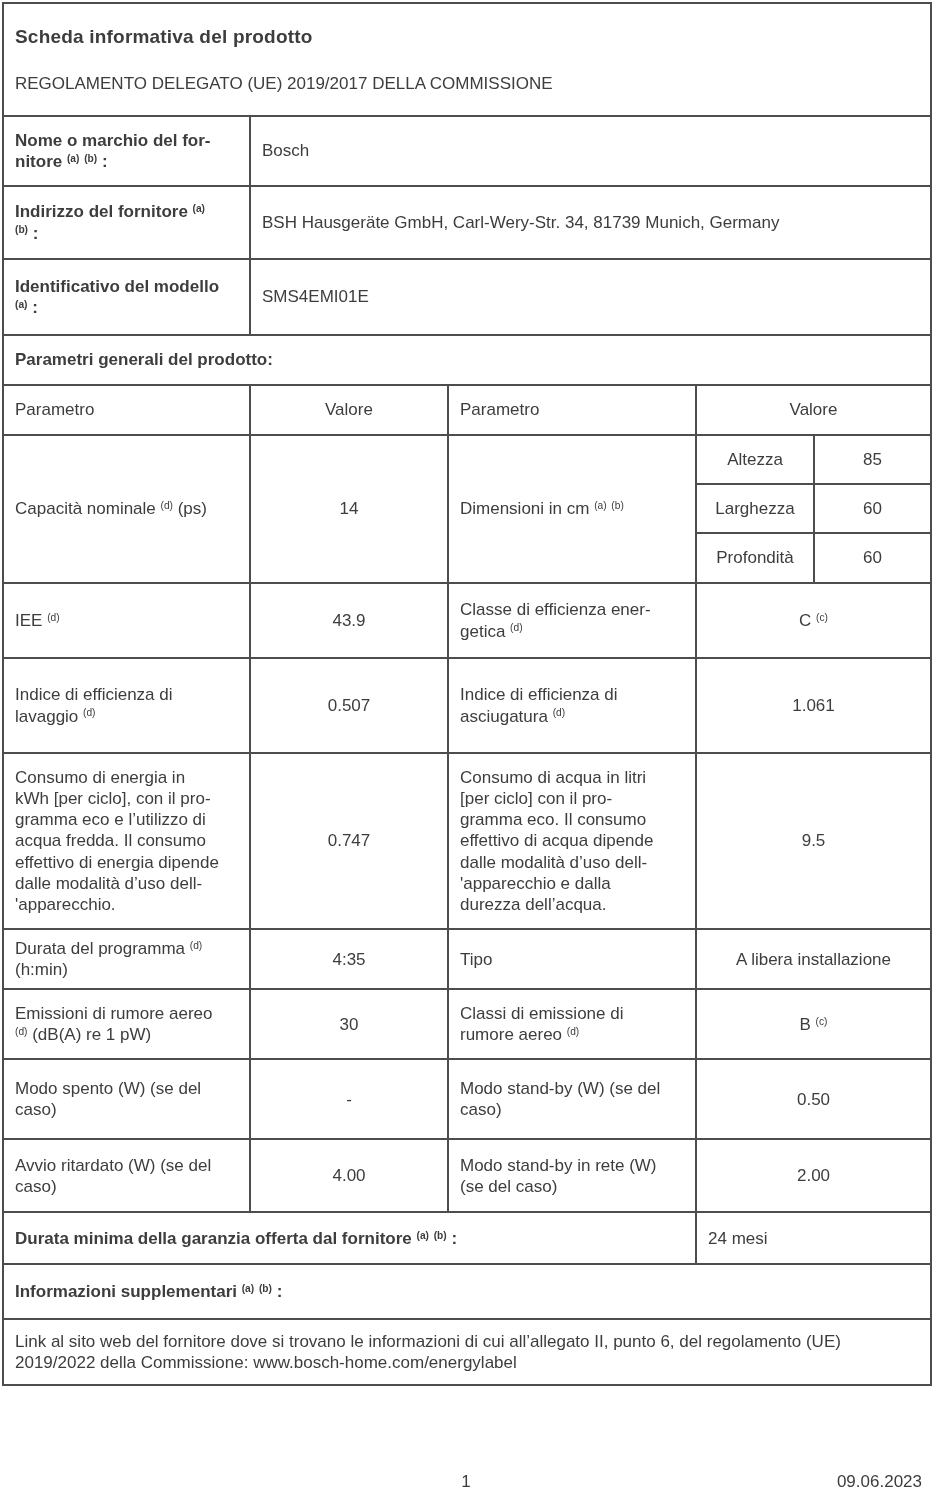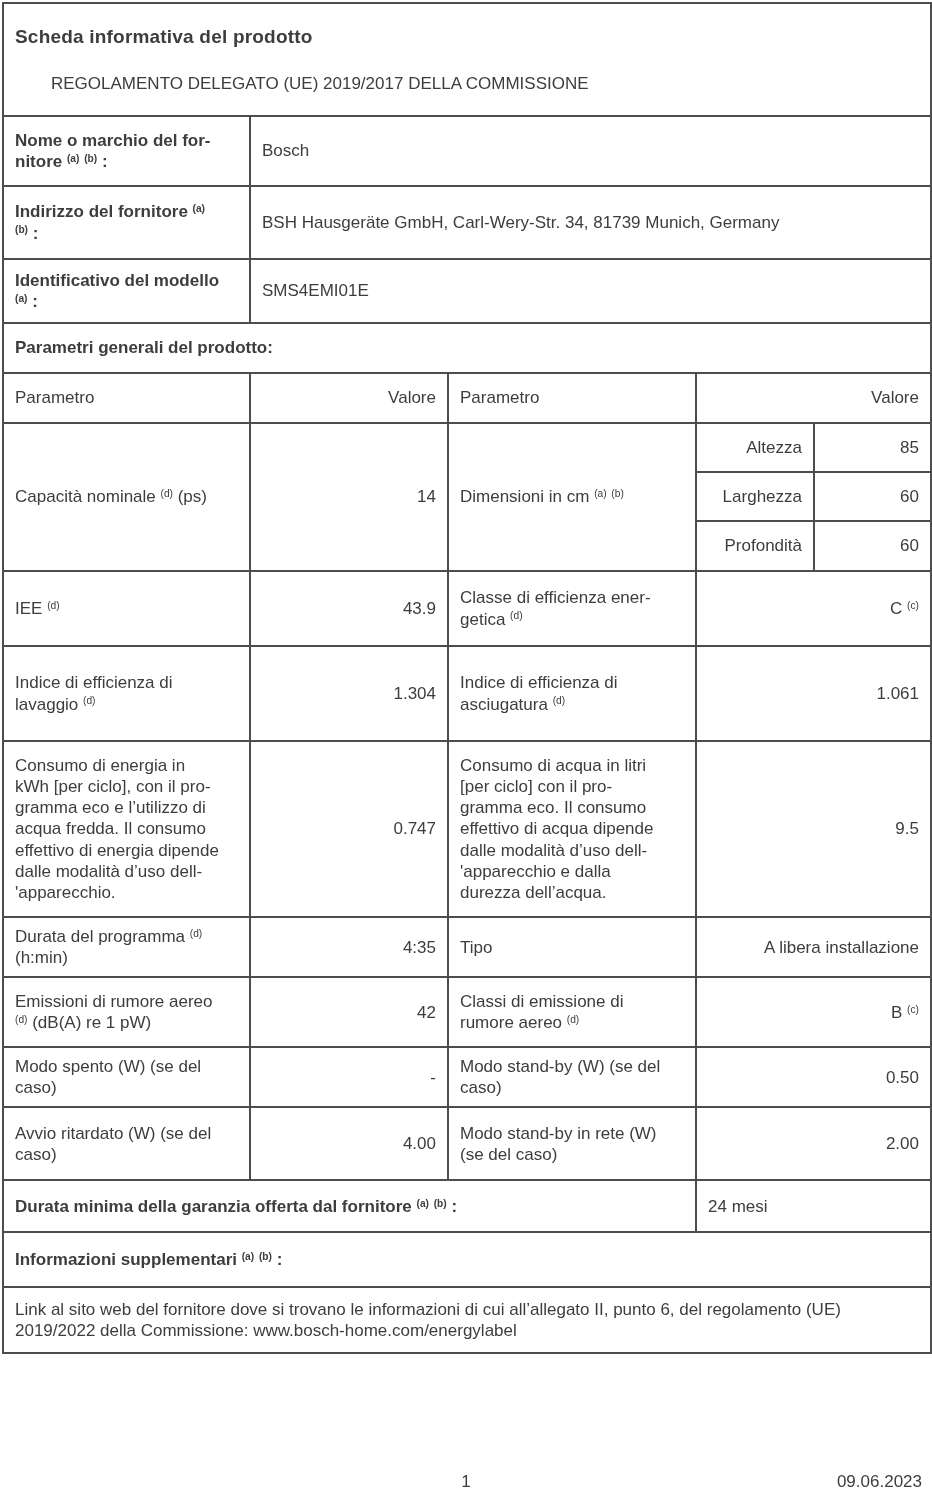--- a/index.html
+++ b/index.html
@@ -20,40 +20,39 @@
   .fiche-table td {
     border: 2px solid #4d4d4d;
     padding: 8px 11px;
     font-size: 17px;
     line-height: 1.24;
     vertical-align: middle;
     text-align: left;
     white-space: pre-line;
     overflow: hidden;
   }
-  td.c { text-align: right; }
+  td.c { text-align: center; }
   td.b { font-weight: bold; }
   sup {
     font-size: 0.6em;
     line-height: 0;
     vertical-align: baseline;
     position: relative;
     top: -0.5em;
   }
   .title-cell { padding: 14px 12px 10px 12px; vertical-align: top; }
   .doc-title {
     font-size: 19px;
     font-weight: bold;
     letter-spacing: 0.2px;
   }
   .doc-subtitle {
     font-size: 17px;
     font-weight: normal;
     margin-top: 24px;
-    margin-left: 36px;
   }
   .footer {
     position: absolute;
     left: 0; right: 0;
     top: 1472px;
     height: 22px;
     font-size: 17px;
     color: #3d3d3d;
   }
   .footer .page-num {
@@ -86,21 +85,21 @@
     <tr style="height:70px">
       <td class="b">Nome o marchio del for-
 nitore <sup>(a)</sup> <sup>(b)</sup> :</td>
       <td colspan="4">Bosch</td>
     </tr>
     <tr style="height:73px">
       <td class="b">Indirizzo del fornitore <sup>(a)</sup>
 <sup>(b)</sup> :</td>
       <td colspan="4">BSH Hausgeräte GmbH, Carl-Wery-Str. 34, 81739 Munich, Germany</td>
     </tr>
-    <tr style="height:64px">
+    <tr style="height:76px">
       <td class="b">Identificativo del modello
 <sup>(a)</sup> :</td>
       <td colspan="4">SMS4EMI01E</td>
     </tr>
 
     <tr style="height:50px">
       <td colspan="5" class="b">Parametri generali del prodotto:</td>
     </tr>
 
     <tr style="height:50px">
@@ -130,21 +129,21 @@
       <td>IEE <sup>(d)</sup></td>
       <td class="c">43.9</td>
       <td>Classe di efficienza ener-
 getica <sup>(d)</sup></td>
       <td colspan="2" class="c">C <sup>(c)</sup></td>
     </tr>
 
     <tr style="height:95px">
       <td>Indice di efficienza di
 lavaggio <sup>(d)</sup></td>
-      <td class="c">1.304</td>
+      <td class="c">0.507</td>
       <td>Indice di efficienza di
 asciugatura <sup>(d)</sup></td>
       <td colspan="2" class="c">1.061</td>
     </tr>
 
     <tr style="height:176px">
       <td>Consumo di energia in
 kWh [per ciclo], con il pro-
 gramma eco e l’utilizzo di
 acqua fredda. Il consumo
@@ -166,27 +165,27 @@
       <td>Durata del programma <sup>(d)</sup>
 (h:min)</td>
       <td class="c">4:35</td>
       <td>Tipo</td>
       <td colspan="2" class="c">A libera installazione</td>
     </tr>
 
     <tr style="height:70px">
       <td>Emissioni di rumore aereo
 <sup>(d)</sup> (dB(A) re 1 pW)</td>
-      <td class="c">42</td>
+      <td class="c">30</td>
       <td>Classi di emissione di
 rumore aereo <sup>(d)</sup></td>
       <td colspan="2" class="c">B <sup>(c)</sup></td>
     </tr>
 
-    <tr style="height:60px">
+    <tr style="height:80px">
       <td>Modo spento (W) (se del
 caso)</td>
       <td class="c">-</td>
       <td>Modo stand-by (W) (se del
 caso)</td>
       <td colspan="2" class="c">0.50</td>
     </tr>
 
     <tr style="height:73px">
       <td>Avvio ritardato (W) (se del

